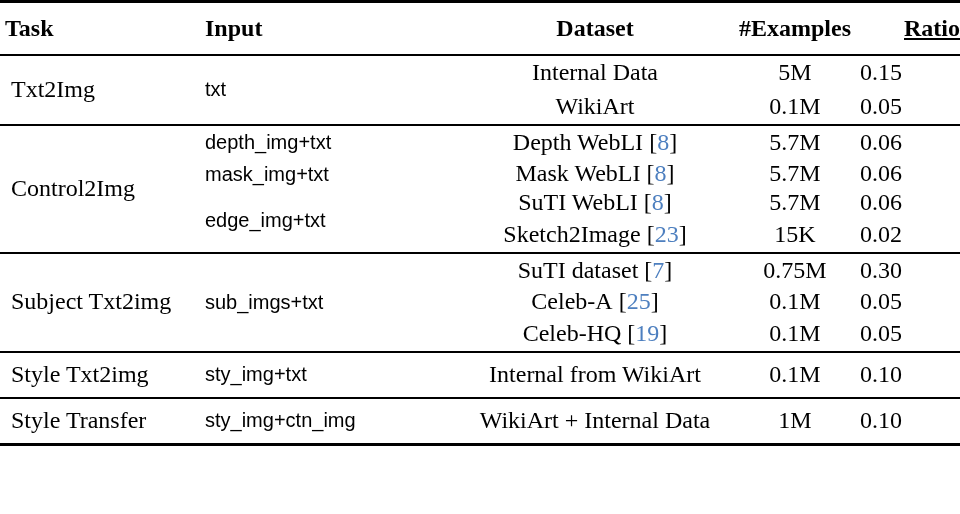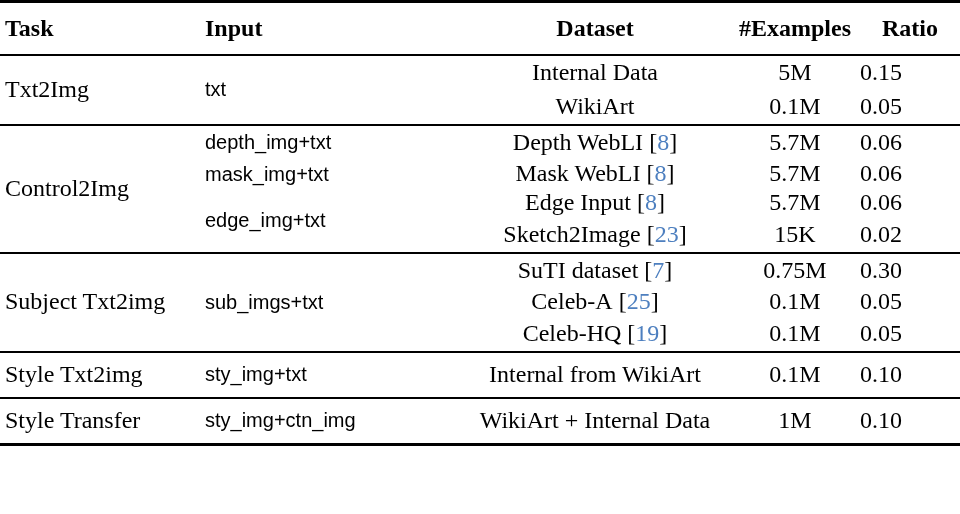--- a/index.html
+++ b/index.html
@@ -44,30 +44,30 @@
 
   thead th {
     font-weight: bold;
     padding: 12px 0 11px 0;
     vertical-align: middle;
   }
   thead th.h-task    { text-align: left;  padding-left: 5px; }
   thead th.h-input   { text-align: left;  padding-left: 10px; }
   thead th.h-dataset { text-align: center; }
   thead th.h-examples{ text-align: center; }
-  thead th.h-ratio   { text-align: center; }
+  thead th.h-ratio   { text-align: right; text-decoration: underline; }
 
   tbody td {
     vertical-align: middle;
     padding: 0;
   }
 
   td.task {
     text-align: left;
-    padding-left: 5px;
+    padding-left: 11px;
     white-space: nowrap;
   }
   td.input {
     text-align: left;
     padding-left: 10px;
     font-family: Liberation Sans, sans-serif;
     font-size: 20px;
     letter-spacing: 0px;
     white-space: nowrap;
   }
@@ -137,21 +137,21 @@
       <td class="input">mask_img+txt</td>
       <td class="dataset">
         <span>Mask WebLI</span><span>&nbsp;</span><span class="brk">[</span><span class="cite">8</span><span class="brk">]</span>
       </td>
       <td class="examples">5.7M</td>
       <td class="ratio">0.06</td>
     </tr>
     <tr class="rowline">
       <td class="input" rowspan="2">edge_img+txt</td>
       <td class="dataset">
-        <span>Edge Input</span><span>&nbsp;</span><span class="brk">[</span><span class="cite">8</span><span class="brk">]</span>
+        <span>SuTI WebLI</span><span>&nbsp;</span><span class="brk">[</span><span class="cite">8</span><span class="brk">]</span>
       </td>
       <td class="examples">5.7M</td>
       <td class="ratio">0.06</td>
     </tr>
     <tr class="rowline-gap">
       <td class="dataset">
         <span>Sketch2Image</span><span>&nbsp;</span><span class="brk">[</span><span class="cite">23</span><span class="brk">]</span>
       </td>
       <td class="examples">15K</td>
       <td class="ratio">0.02</td>

